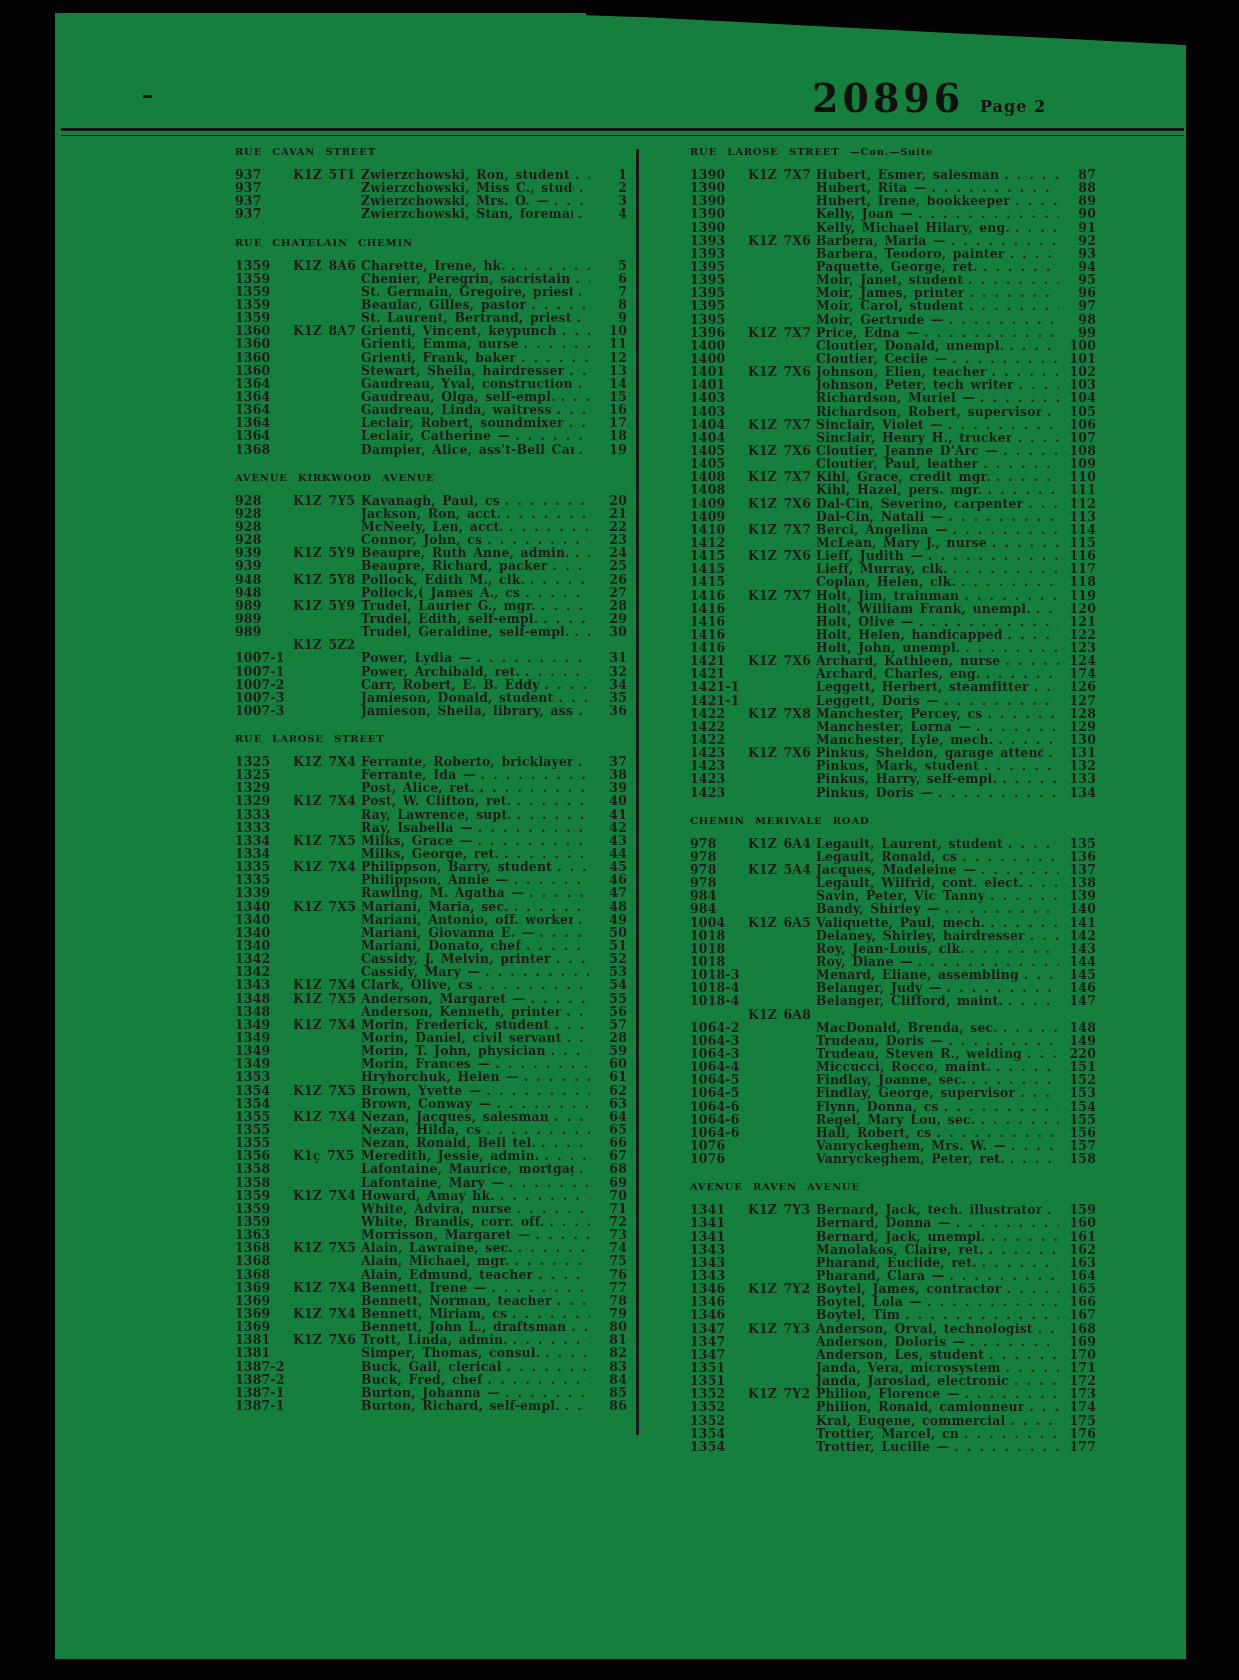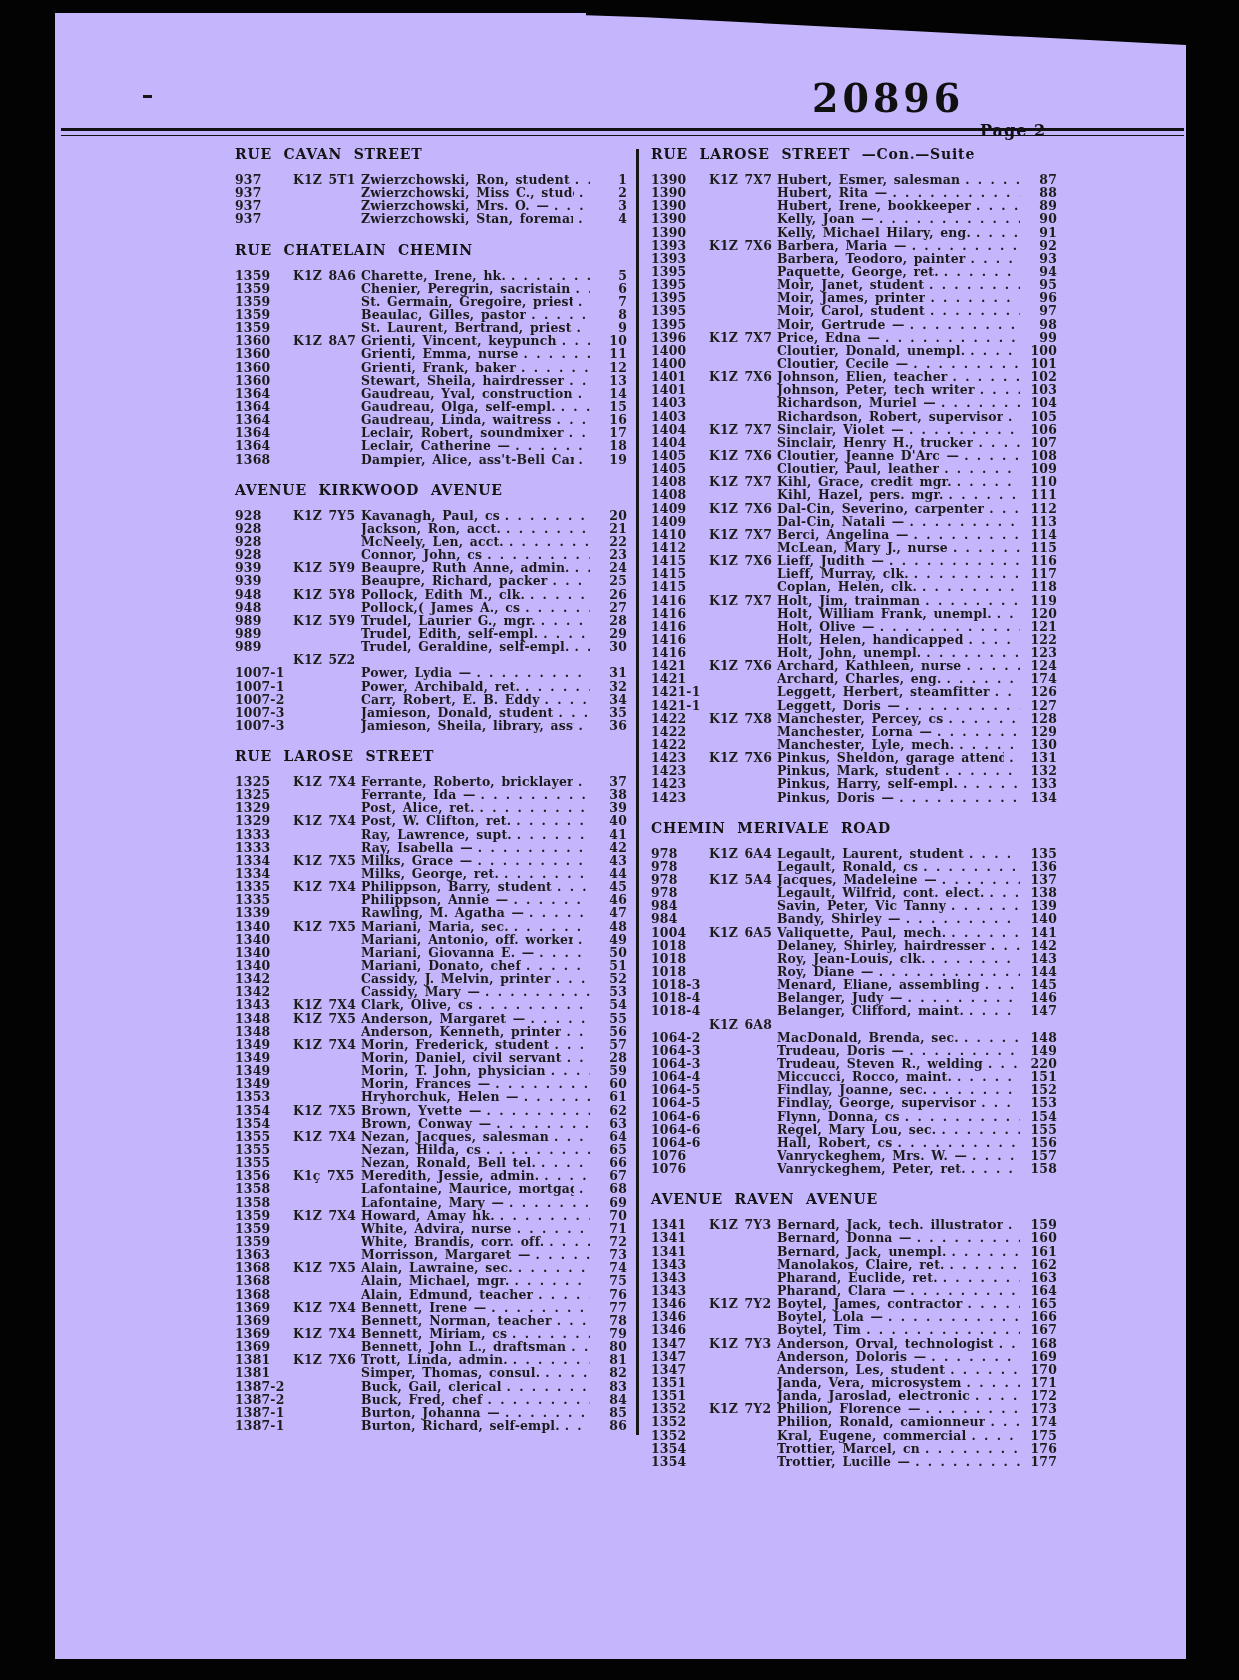--- a/index.html
+++ b/index.html
@@ -3,52 +3,52 @@
 <meta charset="utf-8">
 <style>
   html,body { margin:0; padding:0; }
   body {
     width:1239px; height:1680px; position:relative;
     background:#030303; overflow:hidden;
     font-family:"DejaVu Serif","Liberation Serif",serif;
   }
   .page {
     position:absolute; left:55px; top:13px; width:1131px; height:1646px;
-    background:#c4b5fd; color:#1b1b1b;
+    background:#15803d; color:#1b1b1b;
   }
   .top-wedge {
     position:absolute; right:0; top:-1px; width:600px; height:33px;
     background:#030303;
     clip-path:polygon(0 0,100% 0,100% 100%,10% 16%,0 10%);
   }
   .stamp {
     position:absolute; left:757px; top:62px;
     font-size:38px; font-weight:900; letter-spacing:4px;
     transform:scaleY(1.05); color:#101010;
   }
   .page-label {
-    position:absolute; left:925px; top:108px;
+    position:absolute; left:925px; top:84px;
     font-size:16px; font-weight:bold; letter-spacing:1px; color:#101010;
   }
   .head-rule {
     position:absolute; left:6px; right:2px; top:115px; height:4px;
     border-top:3px solid #121212; border-bottom:1.5px solid #121212;
   }
   .artifact-dash {
     position:absolute; left:88px; top:82px; width:9px; height:3px; background:#161616;
   }
   .col-divider {
     position:absolute; left:581px; top:136px; width:2.5px; height:1286px;
     background:#171717;
   }
   .col { position:absolute; top:127px; }
   .col-left  { left:180px; width:392px; }
-  .col-right { left:596px; width:406px; }
+  .col-right { left:635px; width:406px; }
   .sec-title {
-    font-size:14px; font-weight:bold; letter-spacing:0.8px; word-spacing:6px;
+    font-size:10px; font-weight:bold; letter-spacing:0.8px; word-spacing:6px;
     margin:17px 0 10px 0; white-space:nowrap; color:#141414;
   }
   .col .sec-title:first-child { margin-top:6px; }
   .row {
     display:flex; align-items:baseline; height:13.15px;
     font-size:12.4px; font-weight:bold; white-space:nowrap;
     word-spacing:2px; letter-spacing:0.2px; color:#1d1c1a;
   }
   .addr { flex:0 0 58px; }
   .code { flex:0 0 68px; }

